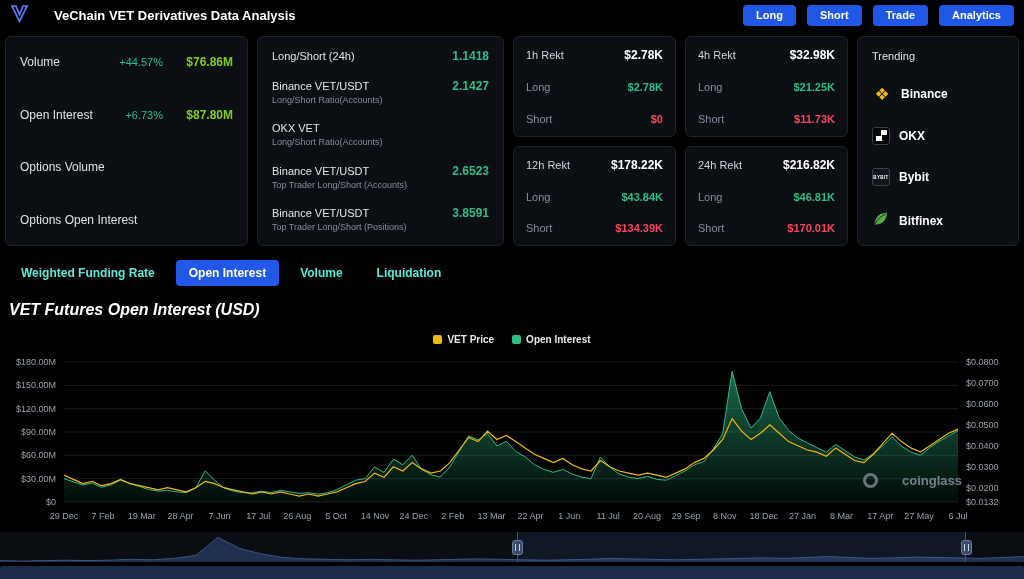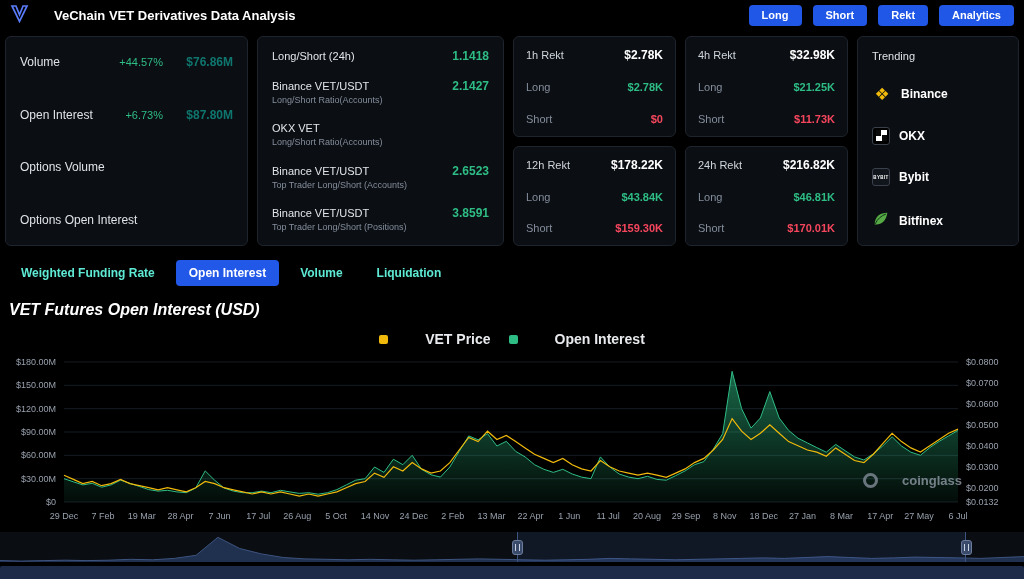--- a/index.html
+++ b/index.html
@@ -13,21 +13,21 @@
   .hdr-btns { display:flex; gap:11px; }
   .hbtn { background:#2157e6; color:#fff; font-size:11px; font-weight:bold; border:none; border-radius:4px; height:21px; padding:0 13px; cursor:pointer; font-family:inherit; }
 
   
   .cards { display:flex; gap:9px; padding:6px 5px 0 5px; height:216px; }
   .card { background:#0b0e13; border:1px solid #1e242c; border-radius:6px; }
   .card-overview { width:243px; display:flex; flex-direction:column; justify-content:space-between; padding:18px 14px; }
   .ov-row { display:flex; align-items:center; font-size:12px; }
   .ov-label { flex:1; color:#dfe3e8; }
   .ov-change { color:#2ebd85; font-size:11px; margin-right:14px; }
-  .ov-value { color:#0f766e; font-weight:bold; min-width:56px; text-align:right; }
+  .ov-value { color:#84cc16; font-weight:bold; min-width:56px; text-align:right; }
 
   .card-ratios { width:247px; display:flex; flex-direction:column; justify-content:space-between; padding:12px 14px; }
   .rt-row { display:flex; align-items:flex-start; justify-content:space-between; }
   .rt-label { font-size:11px; color:#e2e6ea; line-height:1.35; }
   .rt-sub { font-size:9px; color:#848e9c; }
   .rt-value { font-size:12px; color:#2ebd85; font-weight:bold; }
 
   .rekt-grid { width:335px; display:grid; grid-template-columns:163px 163px; grid-template-rows:1fr 1fr; gap:9px; }
   .card-rekt { display:flex; flex-direction:column; justify-content:space-between; padding:11px 12px; }
   .rk-row { display:flex; justify-content:space-between; align-items:center; font-size:11px; }
@@ -50,21 +50,21 @@
   
   .tabs { display:flex; align-items:center; gap:8px; padding:0 8px; margin-top:13px; height:27px; }
   .tab { font-size:12px; font-weight:bold; color:#5eead4; padding:6px 13px; border-radius:4px; cursor:pointer; white-space:nowrap; }
   .tab.active { background:#2258e8; color:#fff; }
 
   .sec-title { font-size:16px; font-weight:bold; color:#fff; margin:15px 0 0 9px;font-style:italic; }
 
   .legend { display:flex; justify-content:center; gap:18px; margin-top:13px; height:14px; align-items:center; }
   .lg-item { display:flex; align-items:center; gap:5px; cursor:pointer; }
   .lg-sq { width:9px; height:9px; border-radius:2px; display:inline-block; }
-  .lg-label { font-size:14px; font-weight:bold; color:#e8eaed;margin-left:32px; }
+  .lg-label { font-size:10px; font-weight:bold; color:#e8eaed; }
 
   .chart-wrap { position:relative; margin-top:6px;text-decoration:underline; }
   #main-chart { display:block; }
   #main-chart text { font-family:"Liberation Sans", sans-serif; }
 
   .watermark { position:absolute; right:62px; bottom:36px; display:flex; align-items:center; gap:24px; opacity:.75; }
   .wm-circle { width:15px; height:15px; border-radius:50%; border:3px solid #8a93a0; }
   .wm-text { font-size:13px; font-weight:bold; color:#9aa3b0; }
 
   
@@ -86,21 +86,21 @@
     <span>
       <svg viewBox="0 0 24 24" width="19" height="19">
           <path d="M2.5 2.5 L7.5 2.5 L12 13.5 L16.5 2.5 L21.5 2.5 L12 22 Z" fill="none" stroke="#5b7cfa" stroke-width="2.1"></path>
         </svg>
     </span>
     <span class="hdr-title">VeChain VET Derivatives Data Analysis</span>
   </div>
   <div class="hdr-btns">
     <button class="hbtn">Long</button>
     <button class="hbtn">Short</button>
-    <button class="hbtn">Rekt</button>
+    <button class="hbtn">Trade</button>
     <button class="hbtn">Analytics</button>
   </div>
 </header>
 
 <section class="cards">
 
   <div class="card card-overview">
     <div class="ov-row">
       <span class="ov-label">Volume</span>
       <span class="ov-change">+44.57%</span>
@@ -193,21 +193,21 @@
       <div class="rk-row">
           <span class="rk-title">12h Rekt</span>
           <span class="rk-total">$178.22K</span>
         </div>
       <div class="rk-row">
           <span class="rk-lbl">Long</span>
           <span class="rk-long">$43.84K</span>
         </div>
       <div class="rk-row">
           <span class="rk-lbl">Short</span>
-          <span class="rk-short">$159.30K</span>
+          <span class="rk-short">$134.39K</span>
         </div>
     </div>
     <div class="card card-rekt">
       <div class="rk-row">
           <span class="rk-title">24h Rekt</span>
           <span class="rk-total">$216.82K</span>
         </div>
       <div class="rk-row">
           <span class="rk-lbl">Long</span>
           <span class="rk-long">$46.81K</span>

